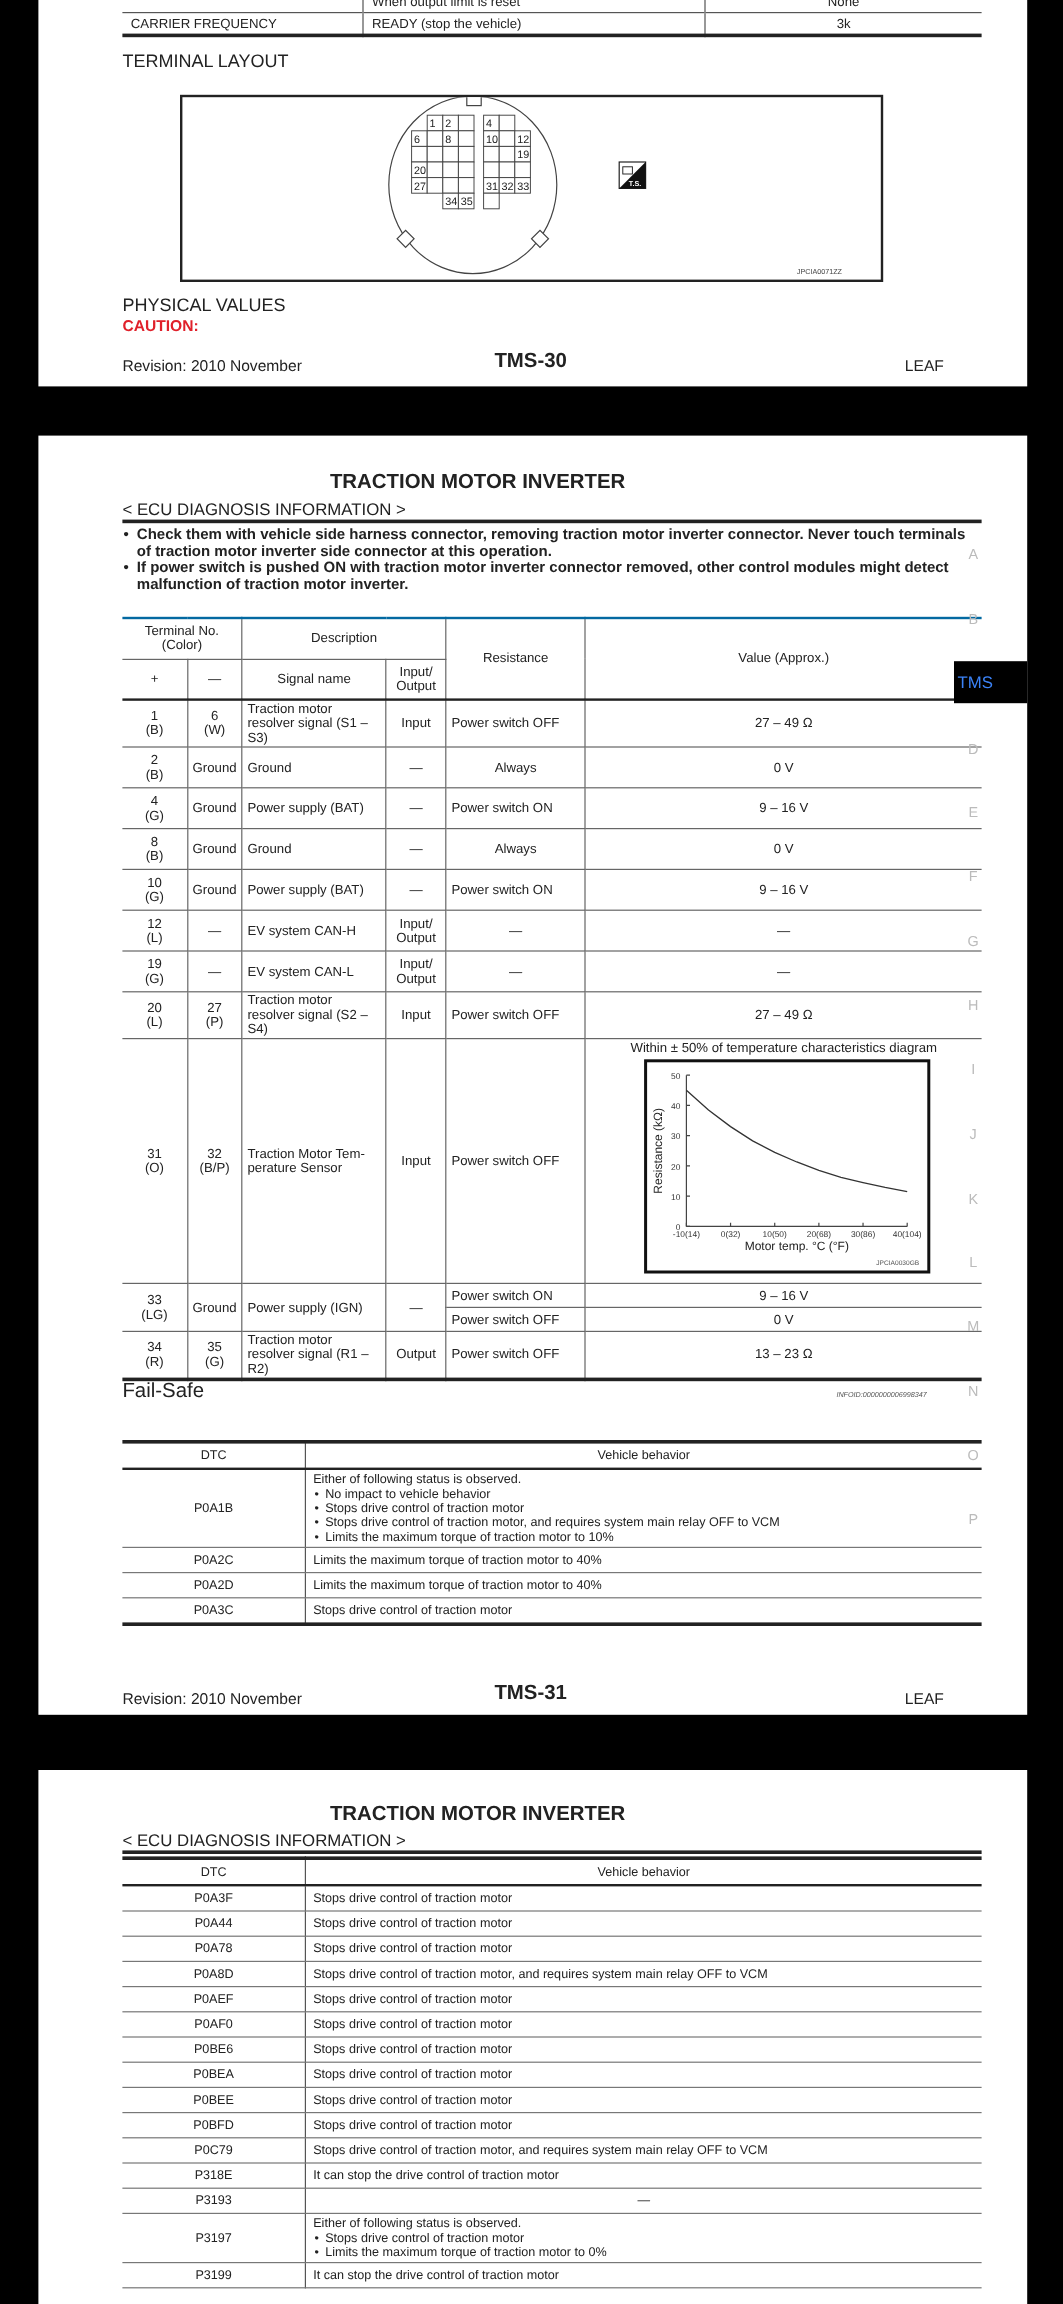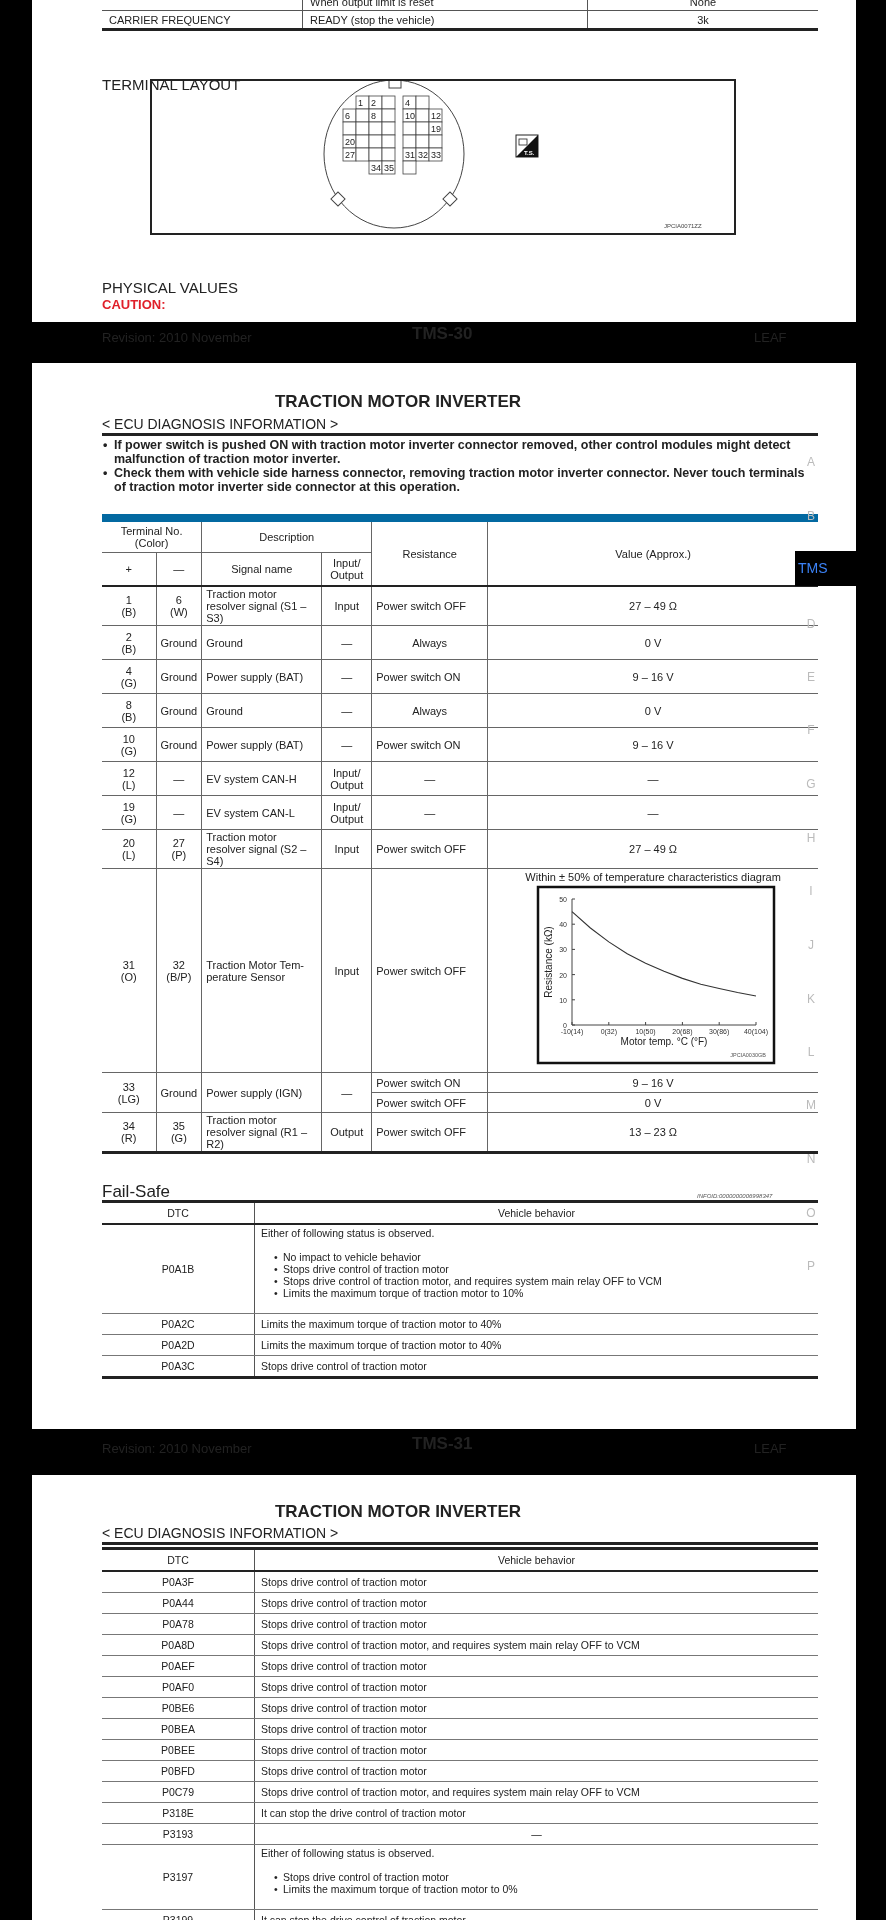--- a/index.html
+++ b/index.html
@@ -1,21 +1,21 @@
 <!DOCTYPE html>
 <html><head>
 <meta charset="utf-8">
 <style>
   html, body { margin:0; padding:0; background:#000; }
   body { width:886px; height:1920px; position:relative; overflow:hidden; font-family:"Liberation Sans", sans-serif; color:#222; }
   .page { position:absolute; left:32px; width:824px; background:#fff; }
   #p1 { top:0; height:322px; }
   #p2 { top:363px; height:1066px; }
   #p3 { top:1475px; height:445px; }
-  .abs { position:absolute;margin-top:33px; }
+  .abs { position:absolute; }
 
   
   .toptbl { position:absolute; left:70px; width:716px; border-collapse:collapse; font-size:11px; }
   .toptbl td { height:17px; padding:0 7px; }
   .toptbl td + td { border-left:1px solid #555; }
 
   .heading { font-size:15px; color:#222; }
   .caution { color:#e0202a; font-weight:bold; font-size:13px; }
   .footer-l { font-size:13px; }
   .footer-c { font-size:17px; font-weight:bold; }
@@ -27,33 +27,33 @@
   .crumb { position:absolute; left:70px; font-size:14px; }
   .rule { position:absolute; left:70px; width:716px; height:3px; background:#222; }
   .notes { position:absolute; left:70px; width:716px; font-size:12.5px; font-weight:bold; line-height:14px; margin:0; padding:0; list-style:none; }
   .notes li { padding-left:12px; position:relative; }
   .notes li::before { content:"•"; position:absolute; left:1px; }
 
   table.grid { position:absolute; left:70px; width:716px; border-collapse:collapse; font-size:11px; }
   table.grid td, table.grid th { border:1px solid #666; padding:1px 4px; font-weight:normal; }
   table.grid tr > :first-child { border-left:none; }
   table.grid tr > :last-child { border-right:none; }
-  table.grid { border-top:8px solid #0369a1; border-bottom:3px solid #222; }
+  table.grid { border-top:2px solid #0369a1; border-bottom:3px solid #222; }
   .c { text-align:center; }
   .l { text-align:left; }
 
   .sidetab { position:absolute; left:796px; font-size:12px; color:#bbb; width:30px; text-align:center; }
   .tms-tab { position:absolute; left:795px; top:551px; width:61px; height:35px; background:#000; color:#3b82f6; font-size:14px; line-height:35px; padding-left:3px; box-sizing:border-box; }
 
   table.dtc { position:absolute; left:70px; width:716px; border-collapse:collapse; font-size:10.5px; }
   table.dtc td { border-bottom:1px solid #777; padding:2px 6px; height:16px; }
   table.dtc td:first-child { width:140px; text-align:center; border-right:1px solid #555; }
   table.dtc thead td { text-align:center; }
   table.dtc { border-top:3px solid #222; }
-  .bl { list-style:none; margin:12px; padding:0; }
+  .bl { list-style:none; margin:0; padding:0; }
   .bl li { padding-left:10px; position:relative; }
   .bl li::before { content:"•"; position:absolute; left:1px; }
 </style>
 </head>
 <body>
 
 <div class="page" id="p1">
   <table class="toptbl" style="top:-7px;">
     <tbody>
         <tr style="border-bottom:1px solid #555;">
@@ -146,22 +146,22 @@
   <div class="abs footer-l" style="left:70px; top:297px;">Revision: 2010 November</div>
   <div class="abs footer-c" style="left:380px; top:291px;">TMS-30</div>
   <div class="abs footer-r" style="left:722px; top:297px;">LEAF</div>
 </div>
 
 <div class="page" id="p2">
   <div class="title" style="top:29px;">TRACTION MOTOR INVERTER</div>
   <div class="crumb" style="top:53px;">&lt; ECU DIAGNOSIS INFORMATION &gt;</div>
   <div class="rule" style="top:70px;"></div>
   <ul class="notes" style="top:75px;">
+    <li>Check them with vehicle side harness connector, removing traction motor inverter connector. Never touch terminals of traction motor inverter side connector at this operation.</li>
     <li>If power switch is pushed ON with traction motor inverter connector removed, other control modules might detect malfunction of traction motor inverter.</li>
-    <li>Check them with vehicle side harness connector, removing traction motor inverter connector. Never touch terminals of traction motor inverter side connector at this operation.</li>
   </ul>
 
   <table class="grid" style="top:151px;">
     <colgroup>
         <col style="width:54px">
         <col style="width:36px">
         <col style="width:120px">
         <col style="width:50px">
         <col style="width:116px">
         <col>

